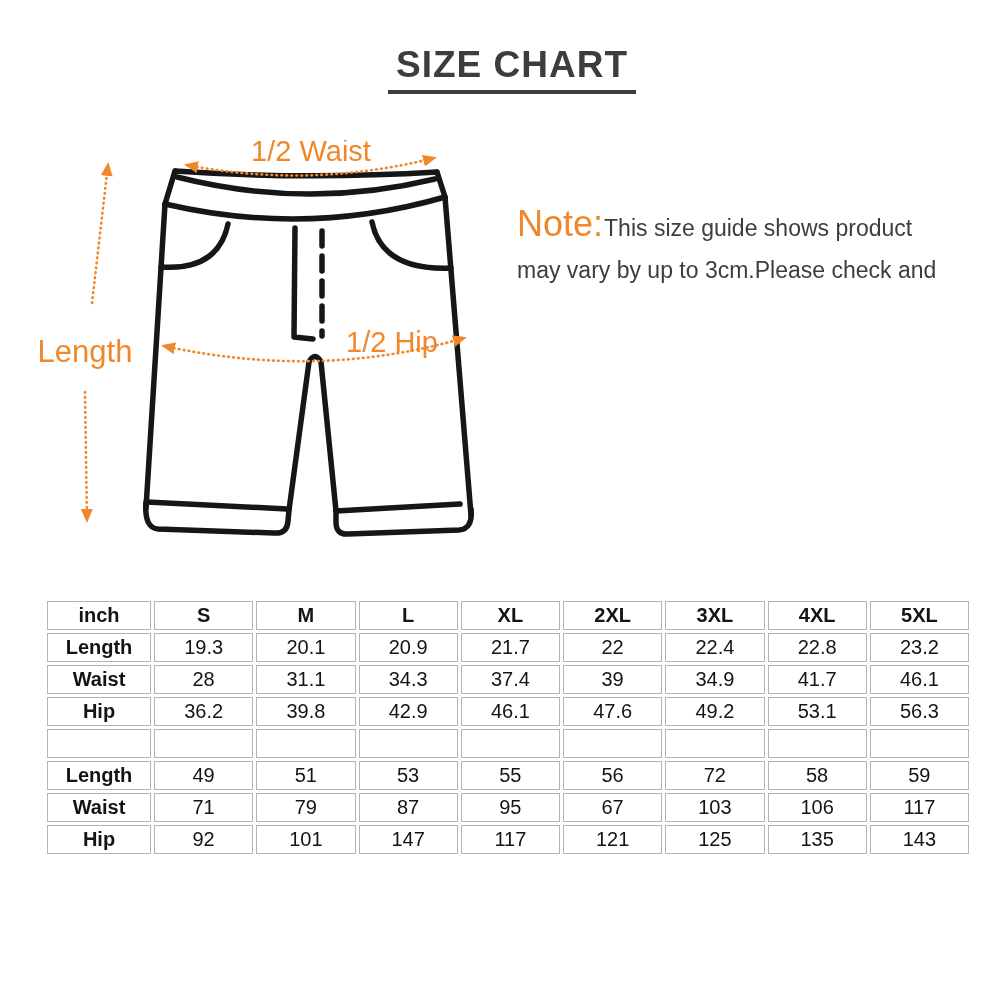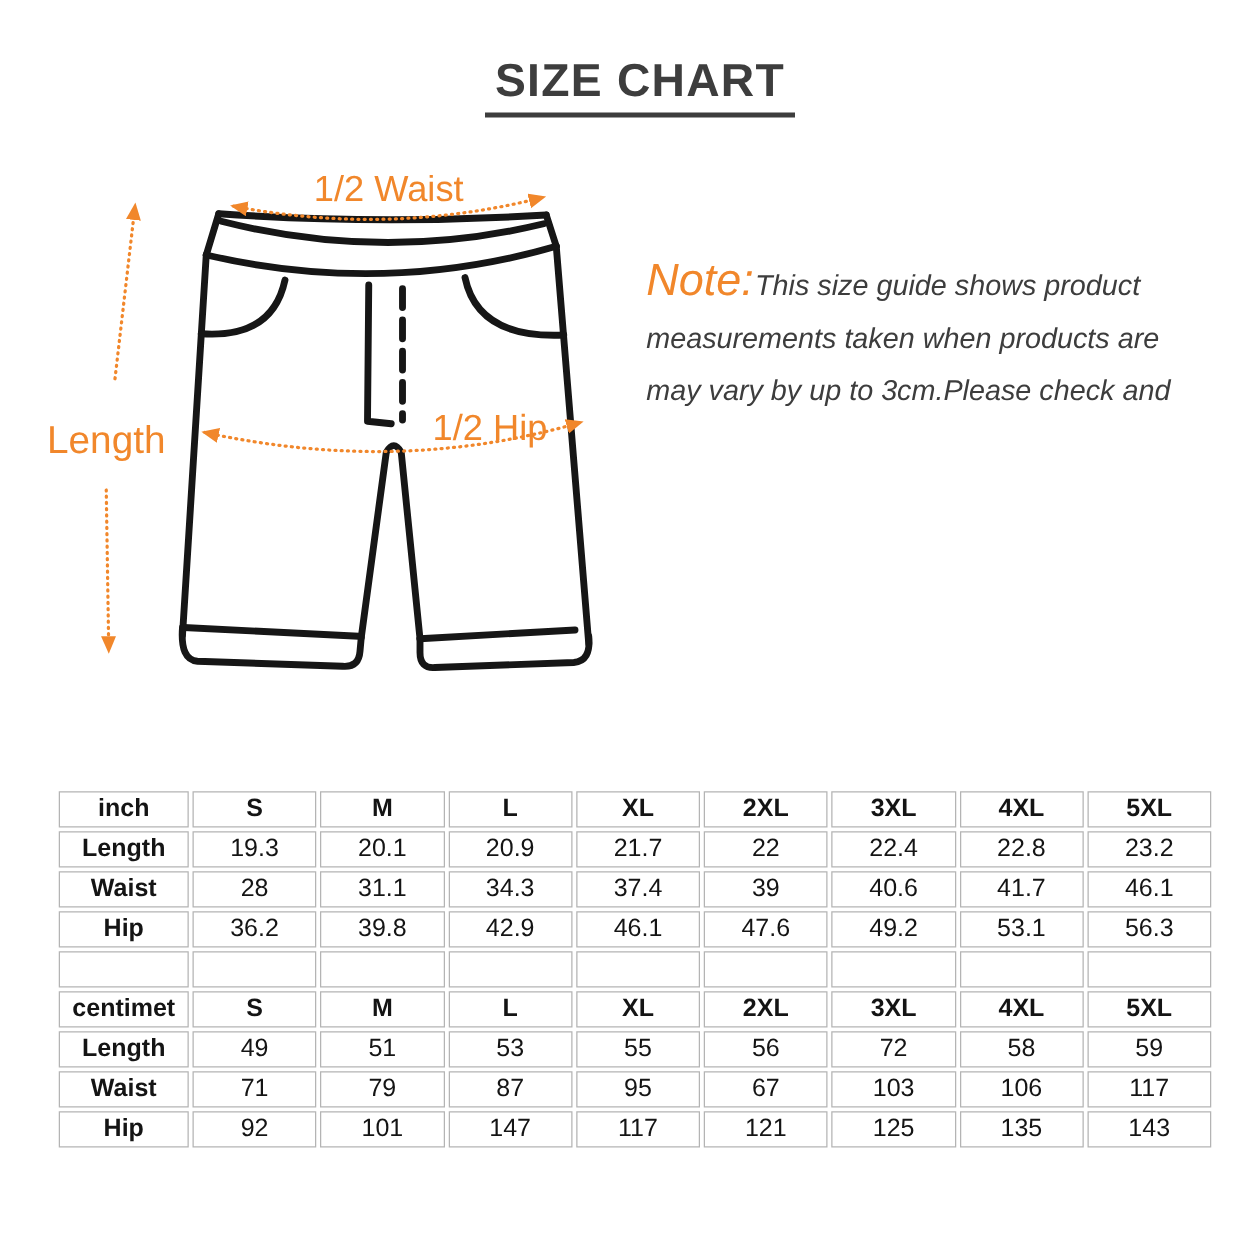--- a/index.html
+++ b/index.html
@@ -9,25 +9,25 @@
   }
   
   .title-wrap{position:absolute;top:44px;left:0;width:1000px;text-align:center;margin-left:12px;}
   .title{
     display:inline-block;font-size:37px;font-weight:bold;color:#3d3d3d;
     letter-spacing:1px;border-bottom:4px solid #3d3d3d;padding:0 8px 4px 8px;
   }
   
   .diagram{position:absolute;left:30px;top:140px;width:460px;height:420px;}
   
-  .note{position:absolute;left:517px;top:203px;width:460px;font-style:italic;}
+  .note{position:absolute;left:517px;top:203px;width:460px;}
   .note-line{font-size:23px;line-height:42px;color:#3d3d3d;white-space:nowrap;}
   .note-label{font-size:36px;color:#f1872b;margin-right:1px;}
   
-  .table-wrap{position:absolute;left:44px;top:630px;width:928px;}
+  .table-wrap{position:absolute;left:44px;top:598px;width:928px;}
   table.size-table{
     border-collapse:separate;border-spacing:3px;width:928px;table-layout:fixed;
   }
   table.size-table td{
     border:1px solid #b4b4b4;height:27px;text-align:center;vertical-align:middle;
     font-size:20px;color:#141414;padding:0;overflow:hidden;
   }
   table.size-table td.b{font-weight:bold;}
   col.c0{width:104px;}
 </style>
@@ -73,21 +73,20 @@
 
   <g fill="#f1872b" font-family="Liberation Sans, sans-serif">
     <text x="281" y="21" text-anchor="middle" font-size="29">1/2 Waist</text>
     <text x="362" y="212" text-anchor="middle" font-size="29">1/2 Hip</text>
     <text x="55" y="222" text-anchor="middle" font-size="31">Length</text>
   </g>
 </svg>
 
 <div class="note">
   <div class="note-line"><span class="note-label">Note:</span><span>This size guide shows product</span></div>
-  <div class="note-line">measurements taken when products are</div>
   <div class="note-line">may vary by up to 3cm.Please check and</div>
 </div>
 
 <div class="table-wrap">
   <table class="size-table">
     <colgroup>
         <col class="c0">
         <col>
         <col>
         <col>
@@ -120,21 +119,21 @@
         <td>22.8</td>
         <td>23.2</td>
       </tr>
       <tr>
         <td class="b">Waist</td>
         <td>28</td>
         <td>31.1</td>
         <td>34.3</td>
         <td>37.4</td>
         <td>39</td>
-        <td>40.6</td>
+        <td>34.9</td>
         <td>41.7</td>
         <td>46.1</td>
       </tr>
       <tr>
         <td class="b">Hip</td>
         <td>36.2</td>
         <td>39.8</td>
         <td>42.9</td>
         <td>46.1</td>
         <td>47.6</td>
@@ -145,31 +144,20 @@
       <tr>
         <td></td>
         <td></td>
         <td></td>
         <td></td>
         <td></td>
         <td></td>
         <td></td>
         <td></td>
         <td></td>
-      </tr>
-      <tr>
-        <td class="b">centimet</td>
-        <td class="b">S</td>
-        <td class="b">M</td>
-        <td class="b">L</td>
-        <td class="b">XL</td>
-        <td class="b">2XL</td>
-        <td class="b">3XL</td>
-        <td class="b">4XL</td>
-        <td class="b">5XL</td>
       </tr>
       <tr>
         <td class="b">Length</td>
         <td>49</td>
         <td>51</td>
         <td>53</td>
         <td>55</td>
         <td>56</td>
         <td>72</td>
         <td>58</td>

